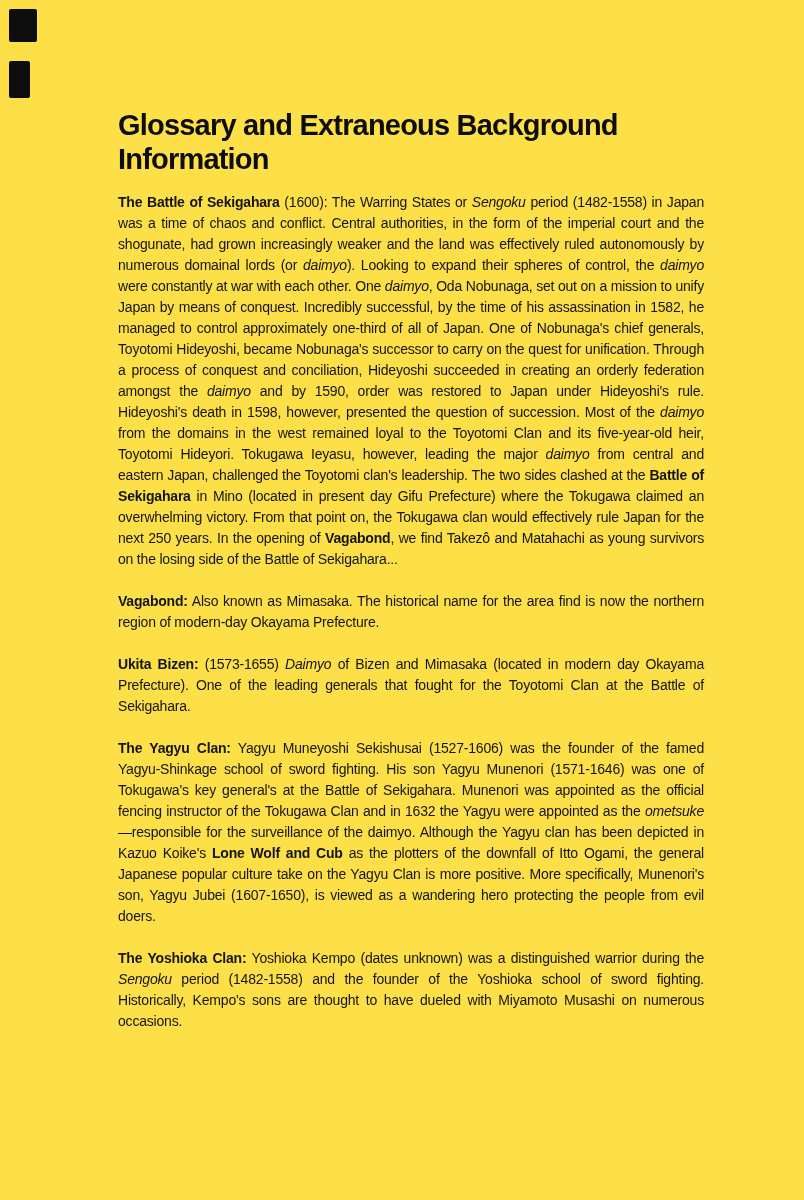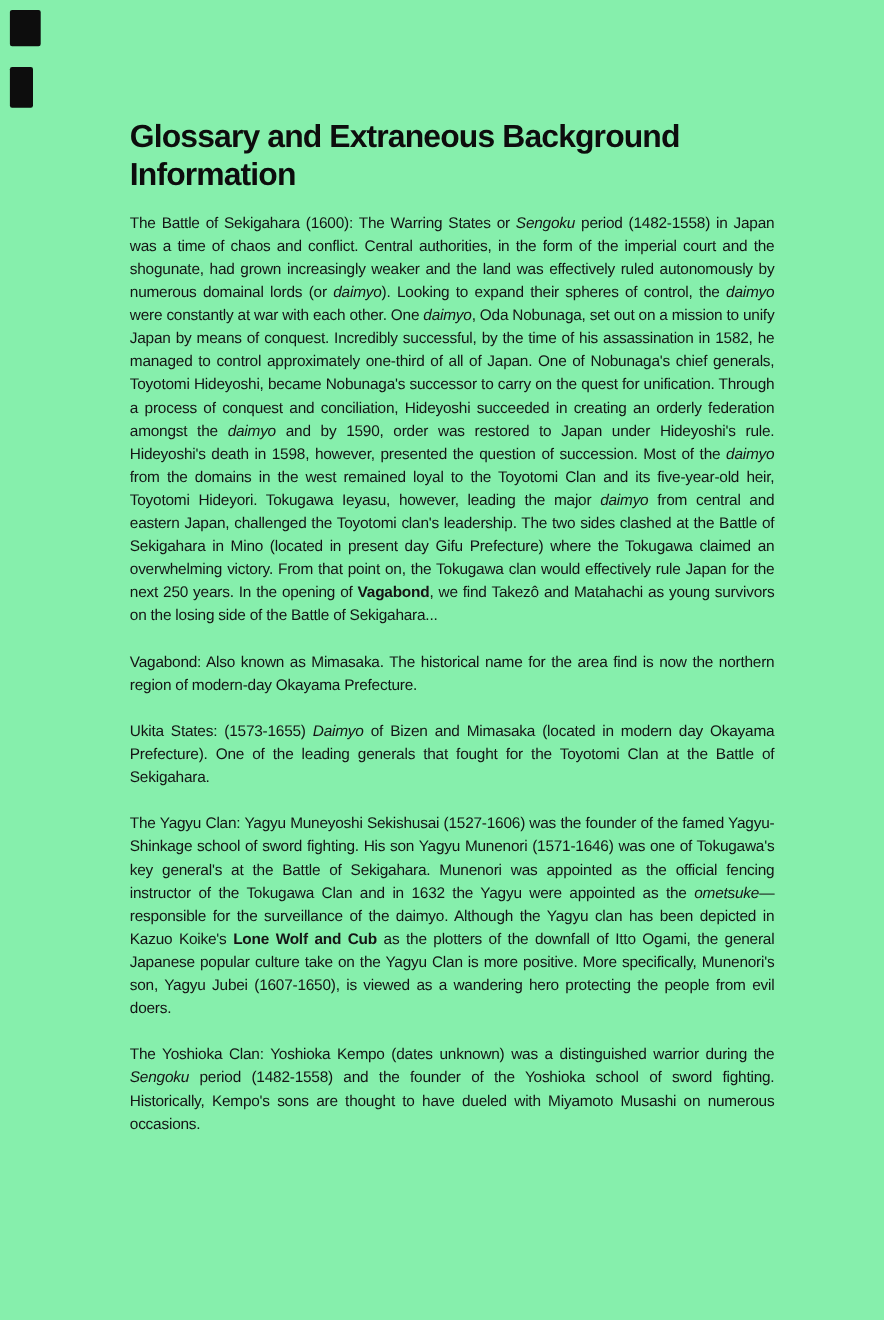--- a/index.html
+++ b/index.html
@@ -4,21 +4,21 @@
 <style>
   html,body{margin:0;padding:0;}
   body{
     width:804px;height:1200px;
     background:#ffffff;
     font-family:"Liberation Sans", sans-serif;
     color:#111111;
     position:relative;
     overflow:hidden;
   }
-  .page{position:absolute;inset:0;background:#86efac;}
+  .page{position:absolute;inset:0;background:#fde047;}
   .scan-mark{position:absolute;background:#0d0d0d;border-radius:2px;}
   .scan-mark.m1{left:9px;top:9px;width:28px;height:33px;}
   .scan-mark.m2{left:9px;top:61px;width:21px;height:37px;}
   .content{
     position:absolute;
     left:118px;top:108px;
     width:586px;
   }
   h1.title{
     margin:0 0 16px 0;
@@ -31,37 +31,37 @@
   }
   .entry{
     margin:0 0 21px 0;
     font-size:14px;
     line-height:21px;
     letter-spacing:-0.2px;
     text-align:justify;
     color:#141414;
   }
   .seg-n{font-weight:normal;font-style:normal;}
-  .seg-b{font-weight:normal;margin-top:16px;}
+  .seg-b{font-weight:bold;margin-top:16px;}
   .seg-i{font-style:italic;}
   .seg-bi{font-weight:bold;}
 </style>
 </head>
 <body>
 
 <div class="page">
 
   <div class="scan-mark m1"></div>
   <div class="scan-mark m2"></div>
 
   <div class="content">
     <h1 class="title">Glossary and Extraneous Background Information</h1>
 
     <div id="entries">
         <p class="entry"><span class="seg-b">The Battle of Sekigahara</span><span class="seg-n"> (1600): The Warring States or </span><span class="seg-i">Sengoku</span><span class="seg-n"> period (1482-1558) in Japan was a time of chaos and conflict. Central authorities, in the form of the imperial court and the shogunate, had grown increasingly weaker and the land was effectively ruled autonomously by numerous domainal lords (or </span><span class="seg-i">daimyo</span><span class="seg-n">). Looking to expand their spheres of control, the </span><span class="seg-i">daimyo</span><span class="seg-n"> were constantly at war with each other. One </span><span class="seg-i">daimyo</span><span class="seg-n">, Oda Nobunaga, set out on a mission to unify Japan by means of conquest. Incredibly successful, by the time of his assassination in 1582, he managed to control approximately one-third of all of Japan. One of Nobunaga's chief generals, Toyotomi Hideyoshi, became Nobunaga's successor to carry on the quest for unification. Through a process of conquest and conciliation, Hideyoshi succeeded in creating an orderly federation amongst the </span><span class="seg-i">daimyo</span><span class="seg-n"> and by 1590, order was restored to Japan under Hideyoshi's rule. Hideyoshi's death in 1598, however, presented the question of succession. Most of the </span><span class="seg-i">daimyo</span><span class="seg-n"> from the domains in the west remained loyal to the Toyotomi Clan and its five-year-old heir, Toyotomi Hideyori. Tokugawa Ieyasu, however, leading the major </span><span class="seg-i">daimyo</span><span class="seg-n"> from central and eastern Japan, challenged the Toyotomi clan's leadership. The two sides clashed at the </span><span class="seg-b">Battle of Sekigahara</span><span class="seg-n"> in Mino (located in present day Gifu Prefecture) where the Tokugawa claimed an overwhelming victory.  From that point on, the Tokugawa clan would effectively rule Japan for the next 250 years. In the opening of </span><span class="seg-bi">Vagabond</span><span class="seg-n">, we find Takezô and Matahachi as young survivors on the losing side of the Battle of Sekigahara...</span></p>
         <p class="entry"><span class="seg-b">Vagabond:</span><span class="seg-n"> Also known as Mimasaka. The historical name for the area find is now the northern region of modern-day Okayama Prefecture.</span></p>
-        <p class="entry"><span class="seg-b">Ukita States:</span><span class="seg-n"> (1573-1655) </span><span class="seg-i">Daimyo</span><span class="seg-n"> of Bizen and Mimasaka (located in modern day Okayama Prefecture). One of the leading generals that fought for the Toyotomi Clan at the Battle of Sekigahara.</span></p>
+        <p class="entry"><span class="seg-b">Ukita Bizen:</span><span class="seg-n"> (1573-1655) </span><span class="seg-i">Daimyo</span><span class="seg-n"> of Bizen and Mimasaka (located in modern day Okayama Prefecture). One of the leading generals that fought for the Toyotomi Clan at the Battle of Sekigahara.</span></p>
         <p class="entry"><span class="seg-b">The Yagyu Clan:</span><span class="seg-n"> Yagyu Muneyoshi Sekishusai (1527-1606) was the founder of the famed Yagyu-Shinkage school of sword fighting. His son Yagyu Munenori (1571-1646) was one of Tokugawa's key general's at the Battle of Sekigahara. Munenori was appointed as the official fencing instructor of the Tokugawa Clan and in 1632 the Yagyu were appointed as the </span><span class="seg-i">ometsuke</span><span class="seg-n">—responsible for the surveillance of the daimyo. Although the Yagyu clan has been depicted in Kazuo Koike's </span><span class="seg-bi">Lone Wolf and Cub</span><span class="seg-n"> as the plotters of the downfall of Itto Ogami, the general Japanese popular culture take on the Yagyu Clan is more positive. More specifically, Munenori's son, Yagyu Jubei (1607-1650), is viewed as a wandering hero protecting the people from evil doers.</span></p>
         <p class="entry"><span class="seg-b">The Yoshioka Clan:</span><span class="seg-n"> Yoshioka Kempo (dates unknown) was a distinguished warrior during the </span><span class="seg-i">Sengoku</span><span class="seg-n"> period (1482-1558) and the founder of the Yoshioka school of sword fighting. Historically, Kempo's sons are thought to have dueled with Miyamoto Musashi on numerous occasions.</span></p>
       </div>
   </div>
 
 </div>
 
 </body></html>

